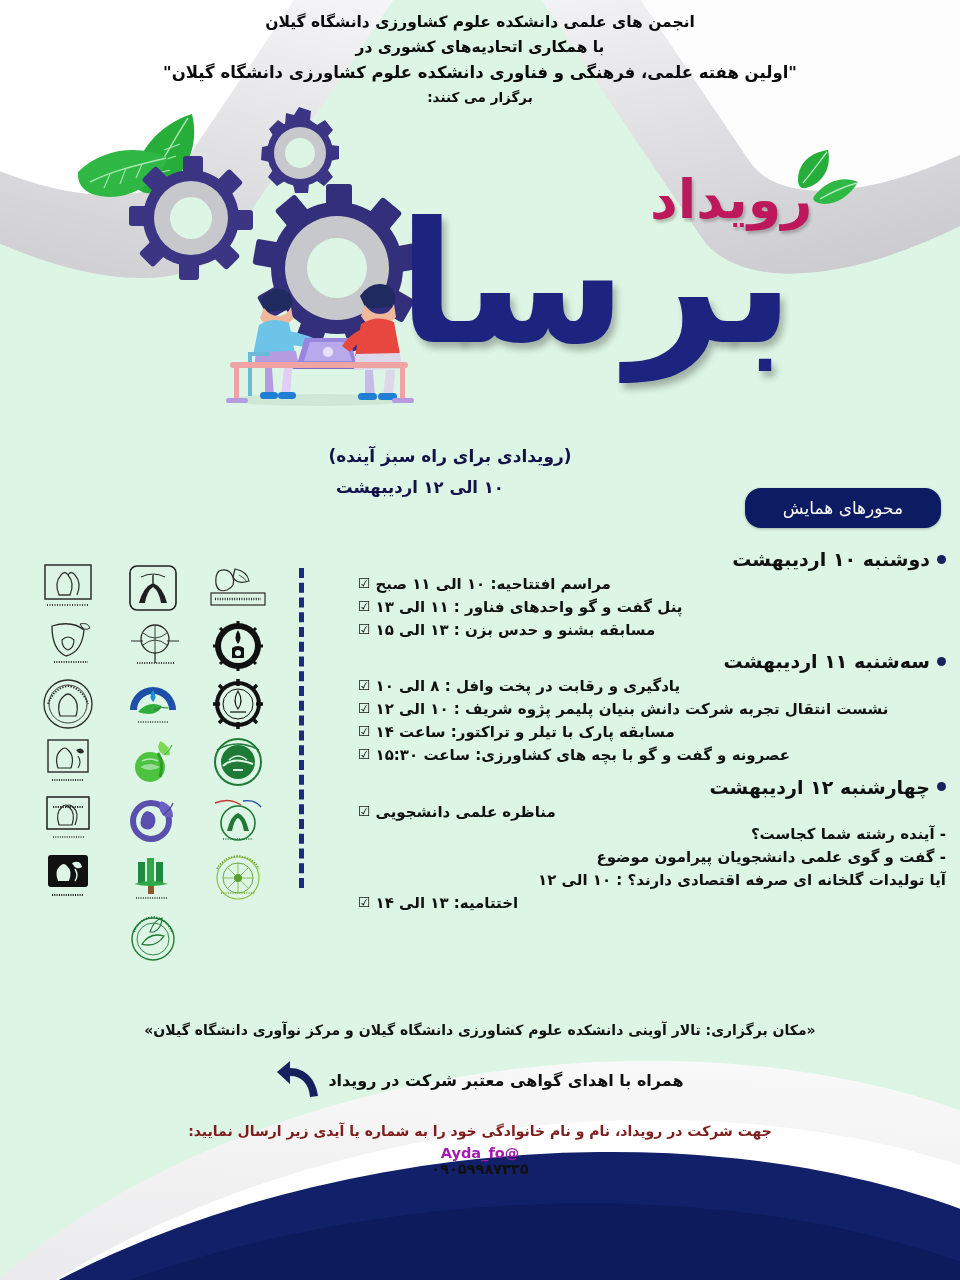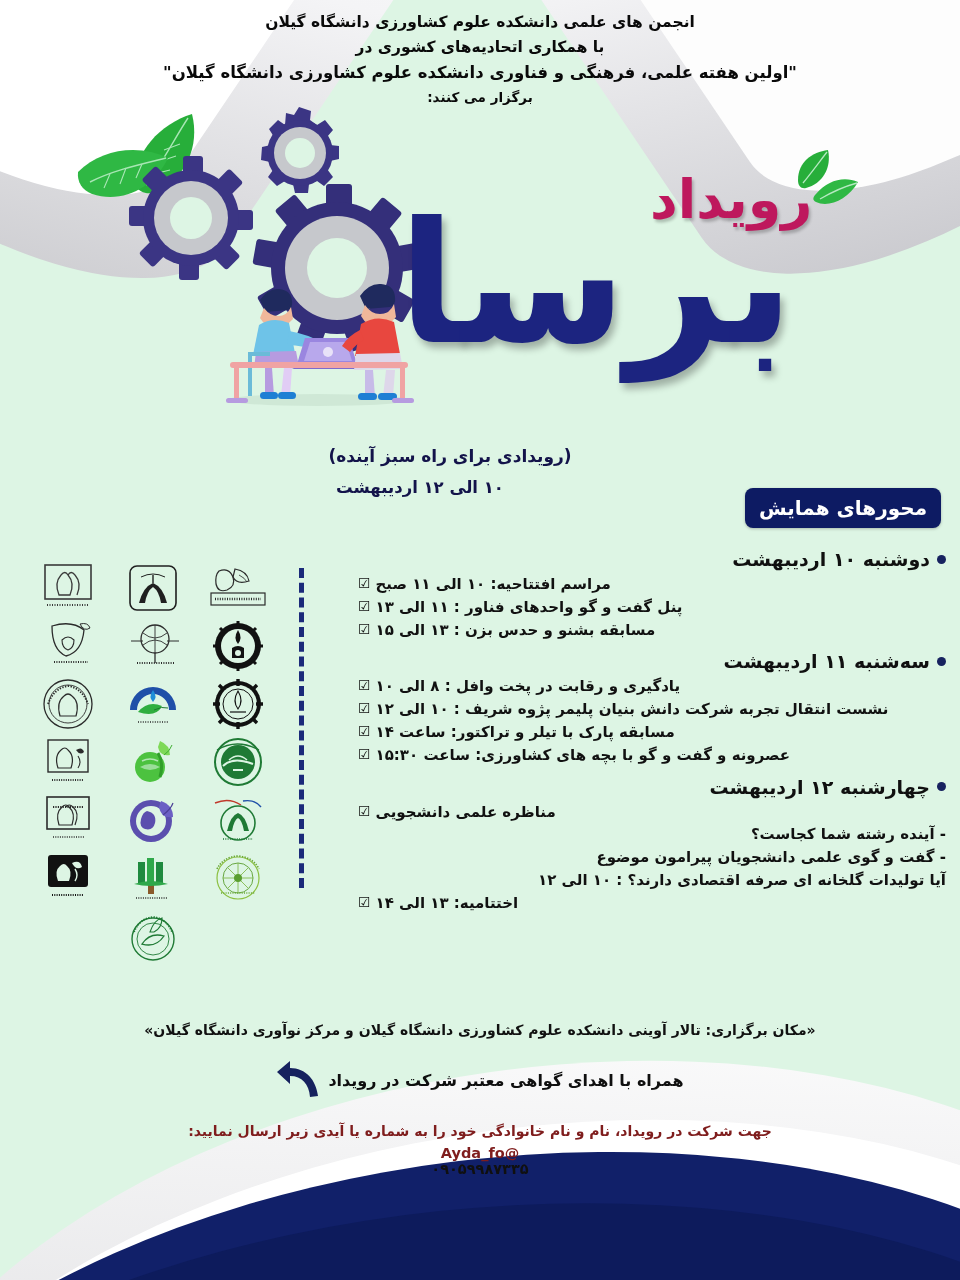--- a/index.html
+++ b/index.html
@@ -130,23 +130,23 @@
     text-align:center;
     font-size:16.5px; color:#13134a; font-weight:bold;
     z-index:25;
   }
 
   
   .badge{
     position:absolute; top:488px; left:745px;
     width:196px; height:40px;
     background:#0d1b63;
-    border-radius:8px;
+    border-radius:16px;
     color:#ffffff;
-    font-size:20px; font-weight:bold;
+    font-size:17px; font-weight:normal;
     display:flex; align-items:center; justify-content:center;
     z-index:30;
     box-shadow:0 1px 3px rgba(0,0,0,.25);
   }
 
   
   #logos{
     position:absolute; top:560px; left:28px;
     width:250px;
     z-index:22;
@@ -220,21 +220,21 @@
   .cert-arrow{ display:flex; align-items:center; }
 
   
   .contact{
     position:absolute; top:1118px; left:0; width:960px;
     text-align:center; z-index:24;
   }
   .contact .line{
     font-size:14px; font-weight:bold; color:#7f1d1d; line-height:1.9;
   }
-  .contact .handle{ font-size:14.5px; font-weight:bold; color:#7f1d1d; }
+  .contact .handle{ font-size:14.5px; font-weight:bold; color:#a21caf; }
   .contact .phone{ font-size:14.5px; font-weight:bold; color:#101010; letter-spacing:1px; }
 </style>
 </head>
 <body>
 
 <div id="poster">
 
   <div class="swoosh sw-tl"></div>
   <div class="swoosh sw-tl2"></div>
   <div class="swoosh sw-tr"></div>

